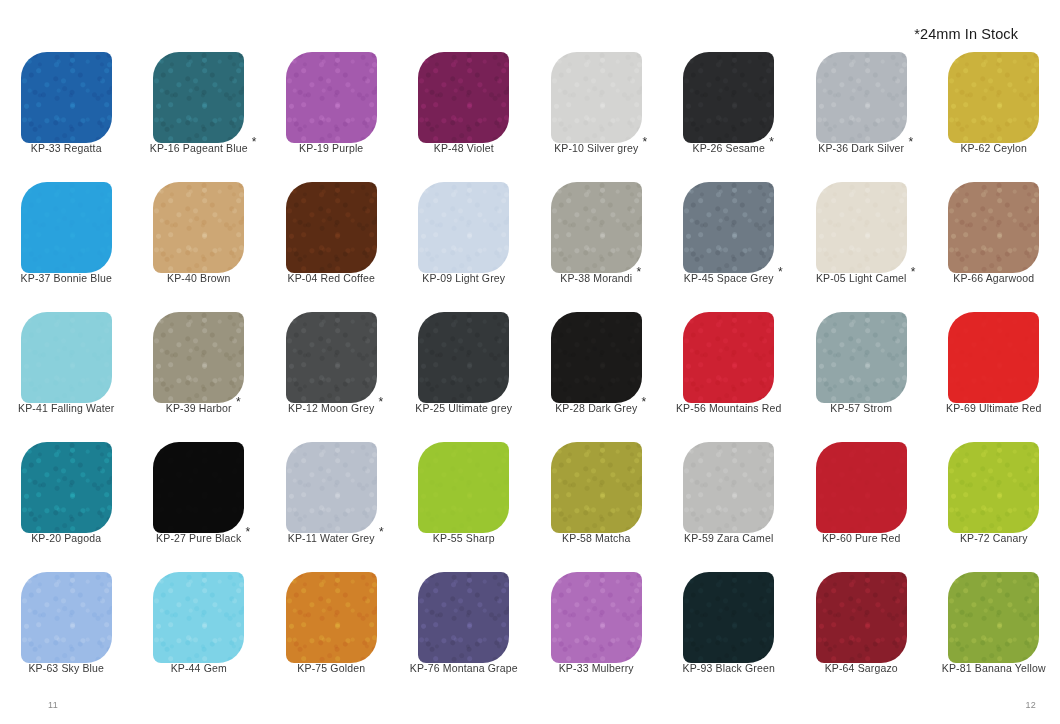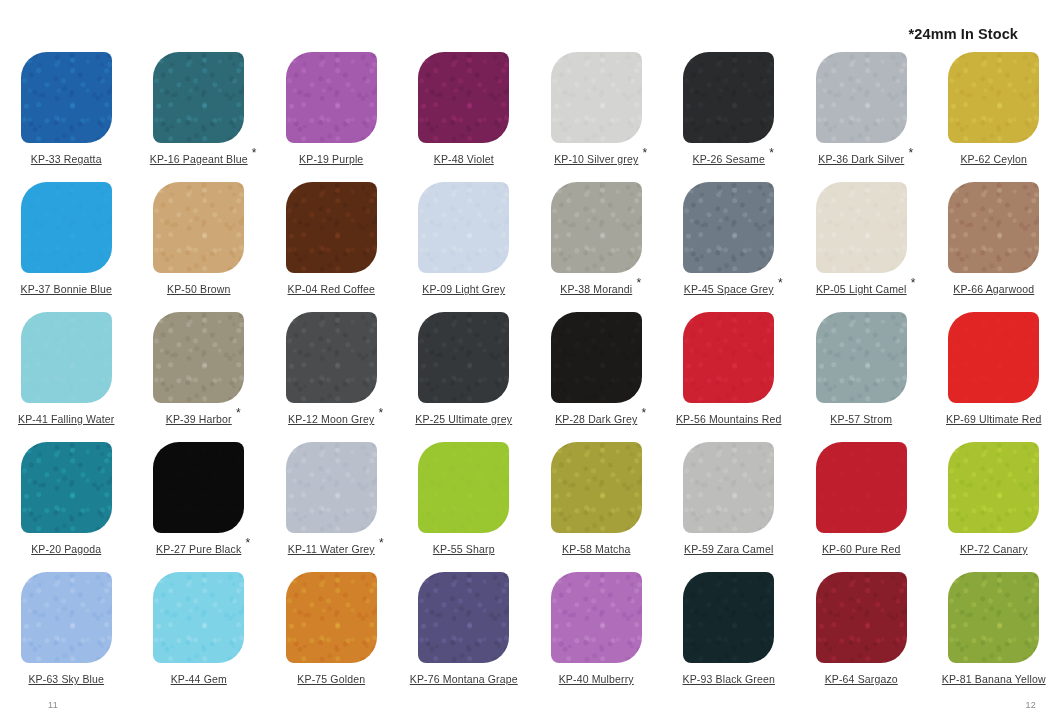--- a/index.html
+++ b/index.html
@@ -28,21 +28,21 @@
     box-sizing: border-box;
   }
   .page-left  { padding: 0 0 0 0; }
   .page-right { padding: 0 0 0 0; }
 
   .stock-note {
     position: absolute;
     top: 26px;
     right: 42px;
     font-size: 14.5px;
-    font-weight: bold;
+    font-weight: normal;
     letter-spacing: 0.1px;
     color: #1a1a1a;
     white-space: nowrap;
   }
 
   .grid {
     position: absolute;
     top: 52px;
     left: 0;
     width: 530px;
@@ -94,28 +94,27 @@
     background-size: 46px 46px, 37px 37px, 53px 53px, 41px 41px,
                      49px 49px, 34px 34px, 44px 44px, 39px 39px,
                      51px 51px, 36px 36px, 47px 47px, 29px 29px, 31px 31px;
     mix-blend-mode: overlay;
     opacity: 0.95;
     pointer-events: none;
   }
   .swatch.flat::after { opacity: 0.22; }
 
   .label {
-    margin-top: 11px;
+    margin-top: 0;
     font-size: 10.5px;
     color: #3a3a3a;
     letter-spacing: 0.15px;
     white-space: nowrap;
     position: relative;
     line-height: 1;
-    text-decoration: underline;
   }
   .label .star {
     position: absolute;
     top: -7px;
     right: -9px;
     font-size: 12px;
     line-height: 1;
     color: #2b2b2b;
   }
 
@@ -152,21 +151,21 @@
         <div class="cell">
           <div class="swatch" style="background-color: rgb(120, 33, 86);"></div>
           <div class="label">KP-48 Violet</div>
         </div>
         <div class="cell">
           <div class="swatch flat" style="background-color: rgb(41, 162, 221);"></div>
           <div class="label">KP-37 Bonnie Blue</div>
         </div>
         <div class="cell">
           <div class="swatch" style="background-color: rgb(205, 167, 117);"></div>
-          <div class="label">KP-50 Brown</div>
+          <div class="label">KP-40 Brown</div>
         </div>
         <div class="cell">
           <div class="swatch" style="background-color: rgb(91, 44, 20);"></div>
           <div class="label">KP-04 Red Coffee</div>
         </div>
         <div class="cell">
           <div class="swatch" style="background-color: rgb(204, 216, 231);"></div>
           <div class="label">KP-09 Light Grey</div>
         </div>
         <div class="cell">
@@ -283,21 +282,21 @@
         <div class="cell">
           <div class="swatch flat" style="background-color: rgb(191, 31, 45);"></div>
           <div class="label">KP-60 Pure Red</div>
         </div>
         <div class="cell">
           <div class="swatch" style="background-color: rgb(168, 195, 47);"></div>
           <div class="label">KP-72 Canary</div>
         </div>
         <div class="cell">
           <div class="swatch" style="background-color: rgb(175, 109, 186);"></div>
-          <div class="label">KP-40  Mulberry</div>
+          <div class="label">KP-33  Mulberry</div>
         </div>
         <div class="cell">
           <div class="swatch" style="background-color: rgb(20, 39, 43);"></div>
           <div class="label">KP-93 Black Green</div>
         </div>
         <div class="cell">
           <div class="swatch" style="background-color: rgb(137, 30, 43);"></div>
           <div class="label">KP-64  Sargazo</div>
         </div>
         <div class="cell">

